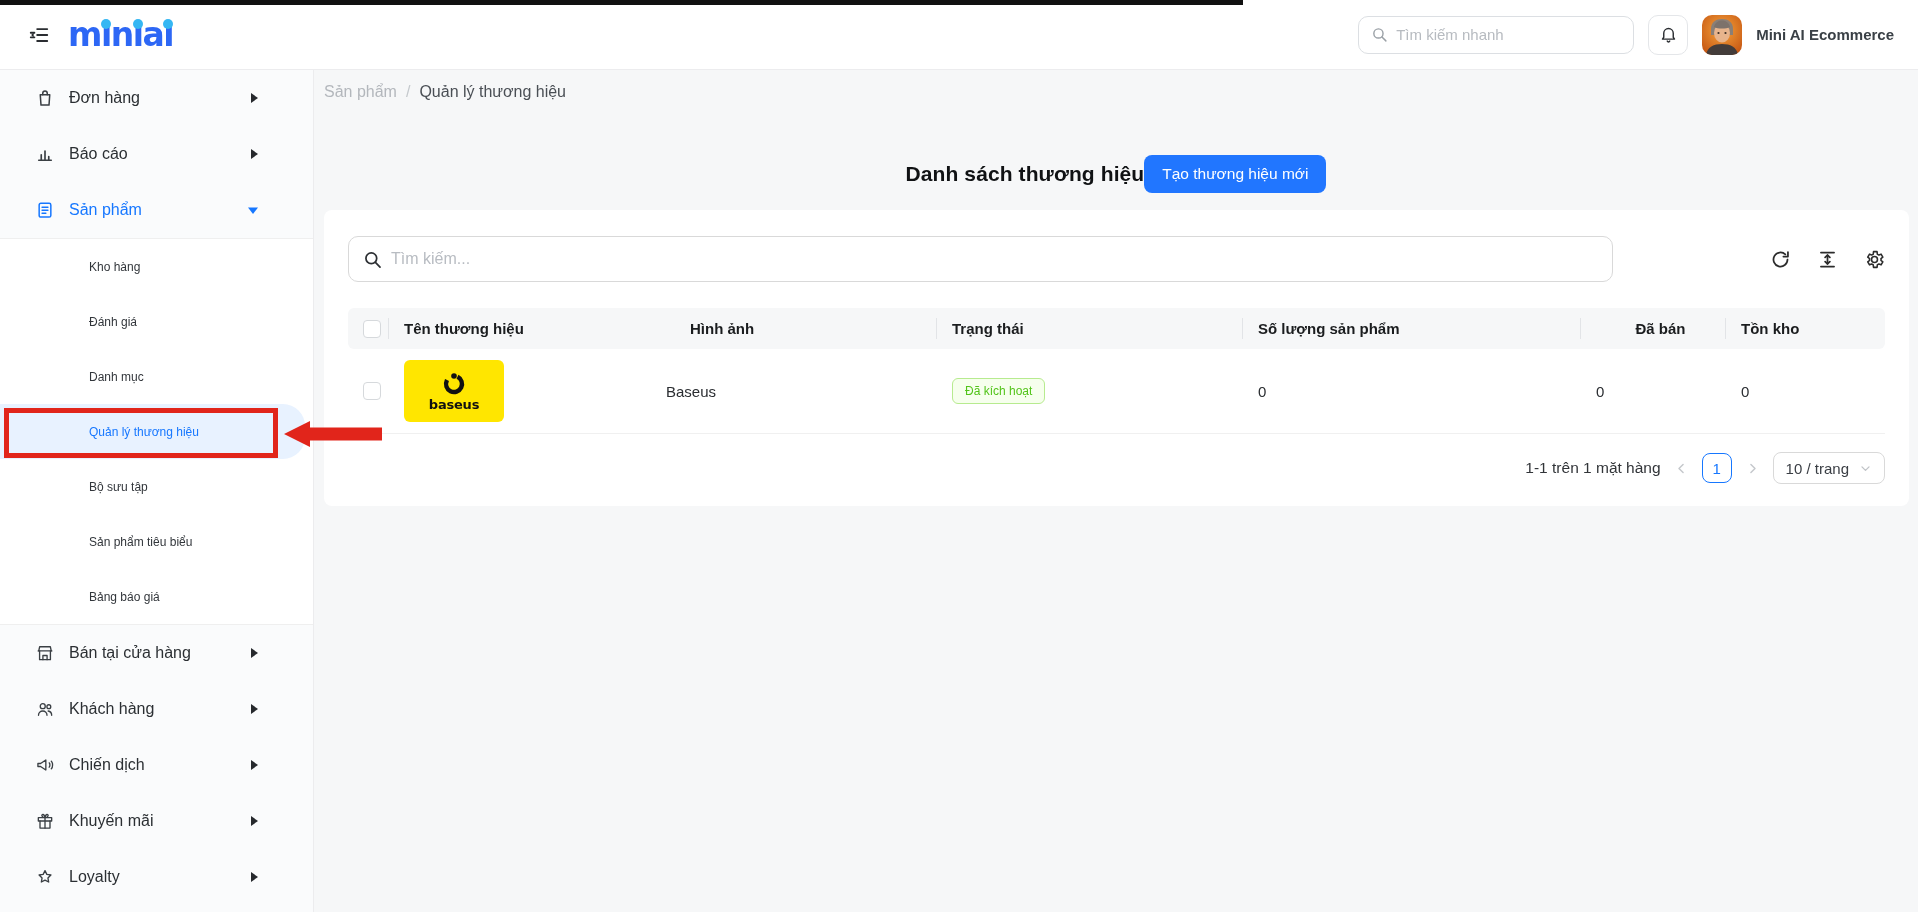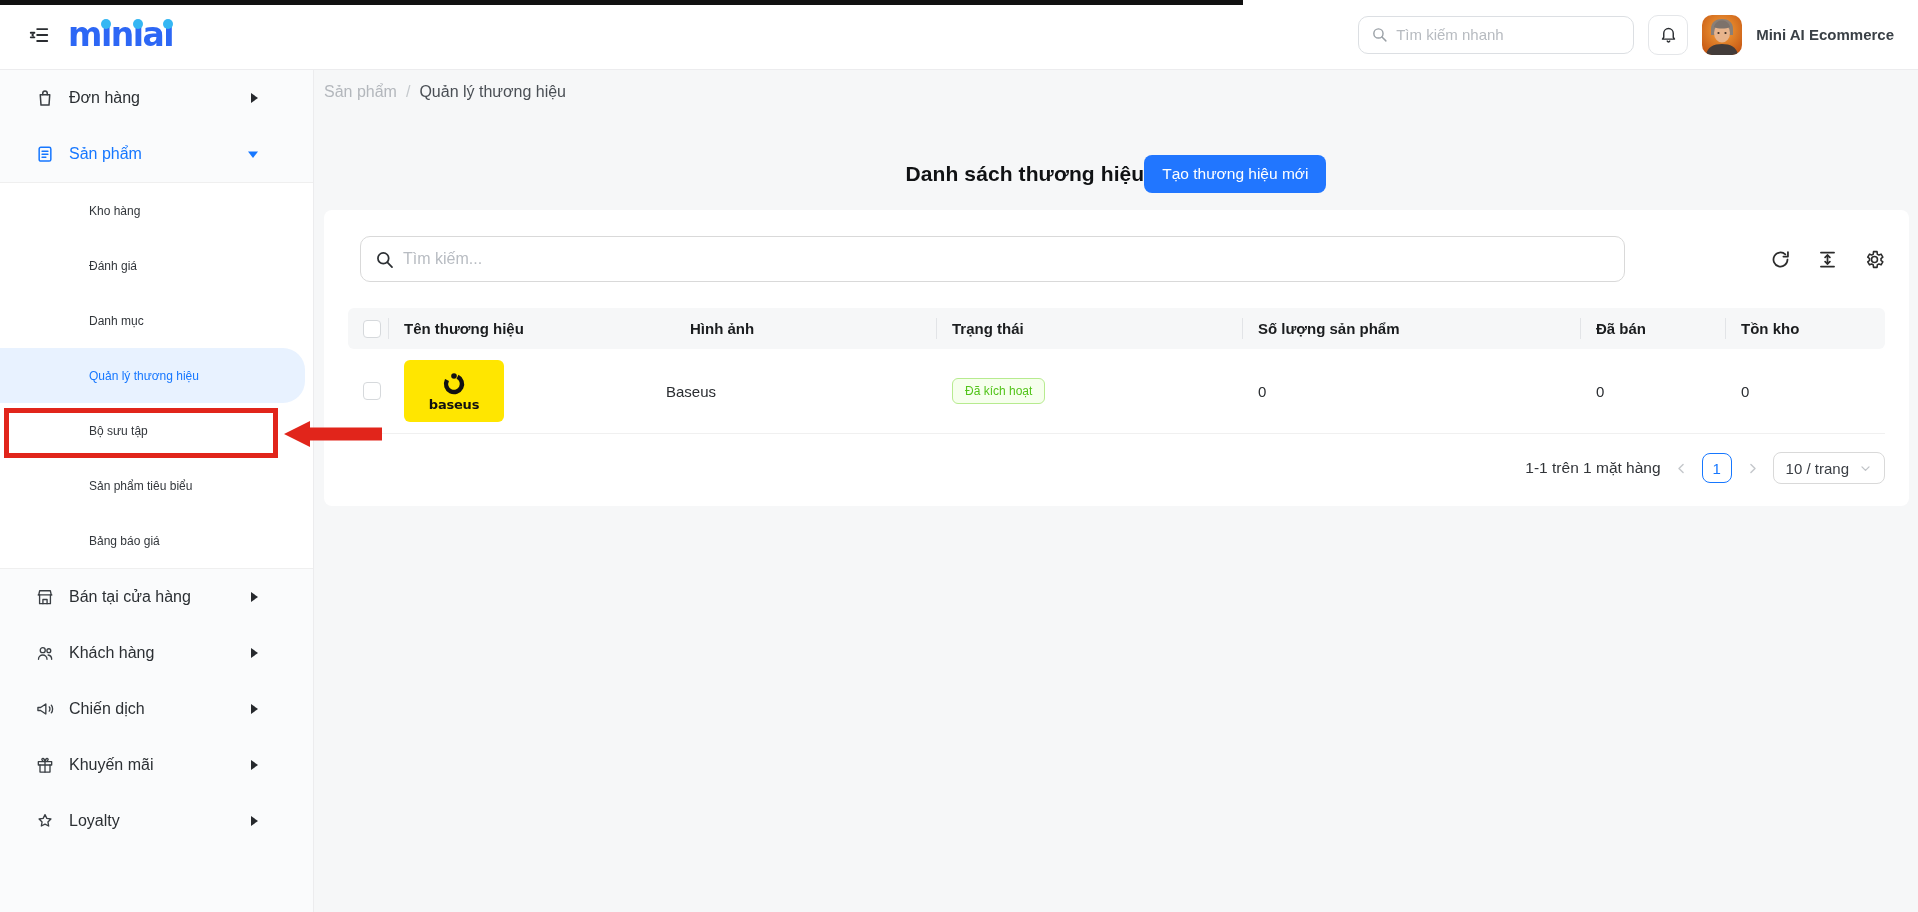--- a/index.html
+++ b/index.html
@@ -67,42 +67,42 @@
     align-items:center; justify-content:center; }
   .page-title { font-size:21px; font-weight:700; color:#101214; letter-spacing:.1px; }
   .create-btn { height:38px; padding:0 18px; background:#2176ff; color:#fff; border:none;
     border-radius:8px; font-size:15.5px; font-family:"Liberation Sans", sans-serif; cursor:pointer; }
 
   .card { position:absolute; top:140px; left:10px; width:1585px; background:#fff; border-radius:8px;
     padding:26px 24px 22px 24px; }
 
   .toolbar-row { display:flex; align-items:center; }
   .card-search { width:1265px; height:46px; border:1px solid #d9d9d9; border-radius:10px;
-    display:flex; align-items:center; padding:0 14px; gap:9px; color:#2c2f33;margin-left:12px; }
+    display:flex; align-items:center; padding:0 14px; gap:9px; color:#2c2f33; }
   .card-search input { border:none; outline:none; flex:1; font-size:16px; background:transparent;
     font-family:"Liberation Sans", sans-serif; color:#333; }
   .card-search input::placeholder { color:#b8bcc2; }
   .tool-icons { margin-left:auto; display:flex; align-items:center; gap:26px; color:#2c2c2c; }
   .tool-icons .t-icon { cursor:pointer; display:flex; }
 
   
   .tbl { margin-top:26px; }
   .tbl-header { display:flex; align-items:center; height:41px; background:#f6f7f8; border-radius:6px; }
   .th-cell { font-size:15px; font-weight:700; color:#1b1d1f; position:relative;
     padding-left:16px; display:flex; align-items:center; height:100%; }
   .th-cell .sep { position:absolute; left:0; top:10px; bottom:10px; width:1px; background:#e2e4e7; }
   .tbl-row { display:flex; align-items:center; height:85px; border-bottom:1px solid #f0f0f0; }
   .td-cell { padding-left:16px; font-size:15px; color:#2a2d31; }
 
   .col-check { width:40px; padding-left:15px; display:flex; align-items:center; }
   .col-img   { width:262px; }
   .col-name  { width:286px; }
   .col-status{ width:306px; }
   .col-qty   { width:338px; }
-  .col-sold  { width:145px; }
+  .col-sold  { width:145px;justify-content:center; }
   .col-stock { flex:1; }
 
   .checkbox { width:18px; height:18px; border:1.5px solid #d6d9dc; border-radius:4px;
     background:#fff; cursor:pointer; flex:none; }
 
   .brand-logo { width:100px; height:62px; background:#ffe600; border-radius:6px;
     display:flex; flex-direction:column; align-items:center; justify-content:center; gap:1px; }
   .brand-logo .word { font-size:13px; font-weight:800; color:#111; letter-spacing:-.2px;
     font-family:"DejaVu Sans", sans-serif; line-height:1; }
 
@@ -182,20 +182,34 @@
 
   <div class="sidebar" id="sidebar">
       <div class="side-item">
         <span class="s-icon">
           <svg width="20" height="20" viewBox="0 0 24 24" fill="none" stroke="currentColor" stroke-width="1.8" stroke-linecap="round" stroke-linejoin="round">
             <path d="M6.3 8h11.4l-.9 12.5H7.2z"></path>
             <path d="M9.3 8V6.3a2.7 2.7 0 0 1 5.4 0V8"></path>
           </svg>
         </span>
         <span>Đơn hàng</span>
+        <span class="caret">
+          <svg width="9" height="12" viewBox="0 0 9 12">
+            <path d="M1 1l7 5-7 5z" fill="currentColor"></path>
+          </svg>
+        </span>
+      </div>
+      <div class="side-item">
+        <span class="s-icon">
+          <svg width="20" height="20" viewBox="0 0 24 24" fill="none" stroke="currentColor" stroke-width="2" stroke-linecap="round" stroke-linejoin="round">
+            <path d="M4.5 19.5h15"></path>
+            <path d="M7.5 19v-6M12 19V8.5M16.5 19v-4"></path>
+          </svg>
+        </span>
+        <span>Báo cáo</span>
         <span class="caret">
           <svg width="9" height="12" viewBox="0 0 9 12">
             <path d="M1 1l7 5-7 5z" fill="currentColor"></path>
           </svg>
         </span>
       </div>
       <div class="side-item active">
         <span class="s-icon">
           <svg width="20" height="20" viewBox="0 0 24 24" fill="none" stroke="currentColor" stroke-width="1.8" stroke-linecap="round" stroke-linejoin="round">
             <rect x="5" y="4" width="14" height="16.5" rx="2"></rect>

